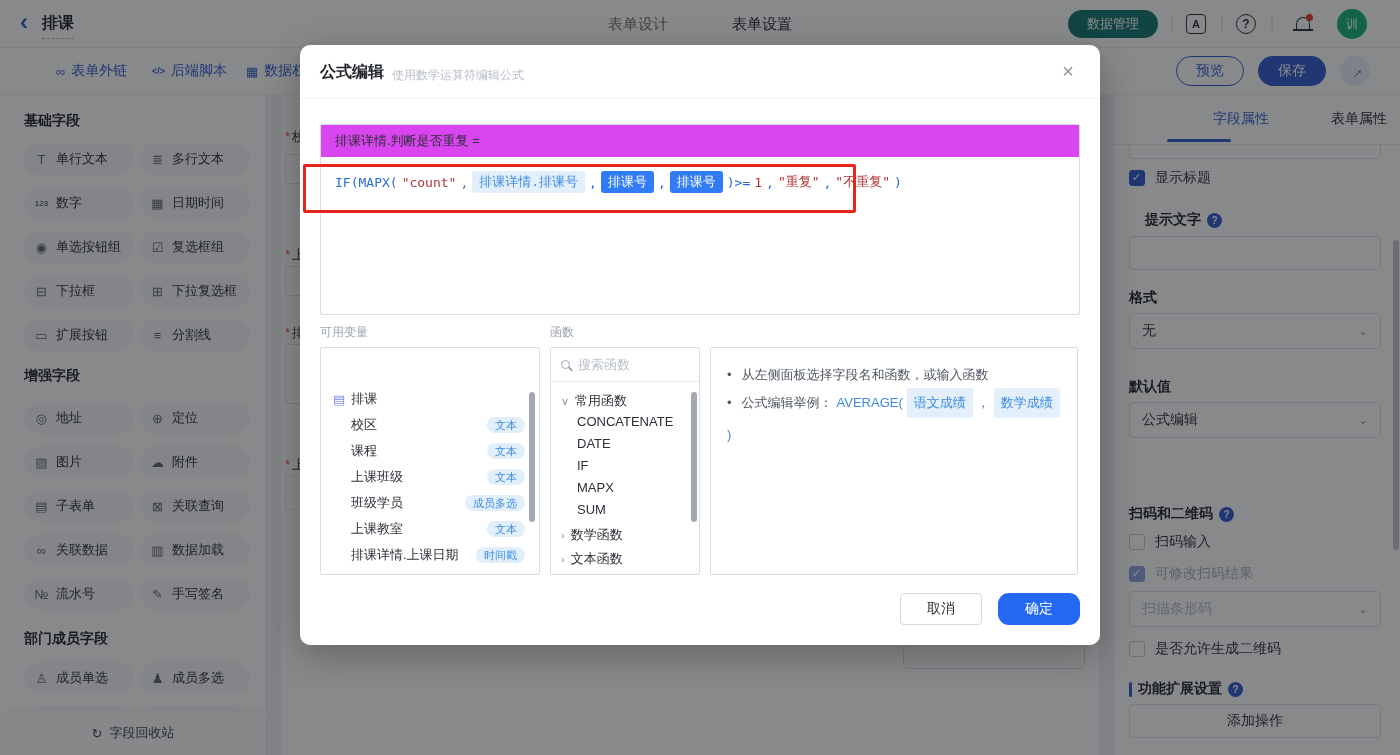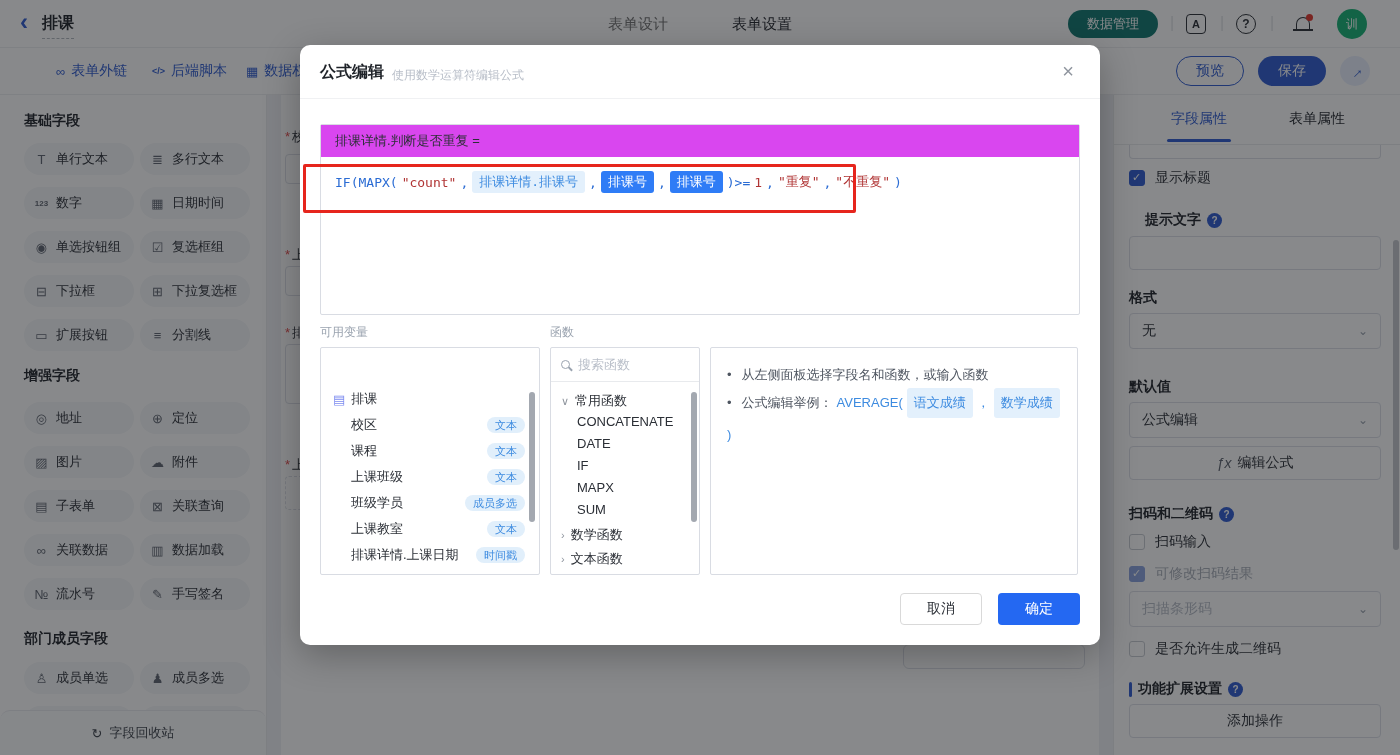--- a/index.html
+++ b/index.html
@@ -35,21 +35,21 @@
   .pill{width:110px;height:32px;border-radius:16px;background:#f4f6f8;display:flex;align-items:center;padding:0 10px;gap:7px;font-size:13px;color:#2b2f36}
   .pill .ic{color:#5f6570;font-size:13px;width:15px;text-align:center;flex:none}
   .pill .ic.num{font-size:8px;font-weight:bold;letter-spacing:0}
   .recycle{left:0;top:615px;width:266px;height:45px;background:#fbfcfd;border-top:1px solid #e9ebee;border-radius:10px 10px 0 0;display:flex;align-items:center;justify-content:center;gap:7px;color:#3f454d;font-size:13px;z-index:5}
   
   .flabel{font-size:13px;color:#2b2f36}
   .flabel .star{color:#e34d4d;margin-right:2px}
   .finput{border:1px solid #dcdfe6;border-radius:4px;background:#fff}
   .finput.dashed{border-style:dashed}
   
-  .rp-tab{width:140px;text-align:center;font-size:14px;color:#1f2329}
+  .rp-tab{width:140px;text-align:right;font-size:14px;color:#1f2329}
   .rp-tab.active{color:#2e5bd0}
   .rp-underline{width:64px;height:3px;background:#2e5bd0;border-radius:2px}
   .rp-divider{width:287px;height:1px;background:#e8eaed}
   .rp-label{font-size:14px;font-weight:bold;color:#1f2329;display:flex;align-items:center;gap:6px}
   .qbadge{width:15px;height:15px;border-radius:50%;background:#2e5bd0;color:#fff;font-size:10px;font-weight:bold;display:flex;align-items:center;justify-content:center}
   .rp-input{width:252px;height:34px;border:1px solid #dcdfe6;border-radius:4px;background:#fff}
   .rp-input.cut{height:14px;border-top:0;border-radius:0 0 4px 4px}
   .rp-select{width:252px;height:36px;border:1px solid #dcdfe6;border-radius:4px;background:#fff;display:flex;align-items:center;justify-content:space-between;padding:0 12px;font-size:14px;color:#2b2f36}
   .rp-select .chev{color:#9aa3af;font-size:12px}
   .rp-select.disabled{color:#b6bcc6}
@@ -92,21 +92,21 @@
   .mag::after{content:"";position:absolute;width:5px;height:1.5px;background:#9aa3af;transform:rotate(45deg);right:-4px;bottom:-1px}
   .ph{font-size:13px;color:#b8bec8}
   .fngroup{display:flex;align-items:center;gap:6px;font-size:13px;color:#2b2f36}
   .fngroup .caret{color:#8f959e;font-size:11px}
   .fnitem{font-size:13px;color:#2b2f36}
   .hintpanel{position:absolute;left:410px;top:302px;width:368px;height:228px;border:1px solid #d9dce3;border-radius:2px;background:#fff;padding:14px 16px;font-size:13px;color:#4e5560;line-height:26px}
   .hint-line{display:flex;align-items:center;flex-wrap:wrap;gap:4px}
   .hint-line::before{content:"•";margin-right:6px;color:#4e5560}
   .hfn{color:#3d8be0}
   .m-cancel{position:absolute;left:600px;top:548px;width:82px;height:32px;border:1px solid #d9d9d9;border-radius:4px;background:#fff;font-size:14px;color:#2b2f36;display:flex;align-items:center;justify-content:center}
-  .m-ok{position:absolute;left:698px;top:548px;width:82px;height:32px;border-radius:4px;background:#2468f2;font-size:14px;color:#fff;display:flex;align-items:center;justify-content:center}
+  .m-ok{position:absolute;left:698px;top:548px;width:82px;height:32px;border-radius:11px;background:#2468f2;font-size:14px;color:#fff;display:flex;align-items:center;justify-content:center}
 </style>
 </head>
 <body>
 
 <div class="stage">
 
   <div class="ab topbar">
     <span class="ab back" style="left:20px;top:12px">‹</span>
     <span class="ab apptitle" style="left:42px;top:13px">排课</span>
     <span class="ab toptab active" style="left:608px;top:15px">表单设计</span>
@@ -279,24 +279,20 @@
     <span class="ab rp-label" style="left:15px;top:194px">格式</span>
     <div class="ab rp-select" style="left:15px;top:218px">
       <span>无</span>
       <span class="chev">⌄</span>
     </div>
 
     <span class="ab rp-label" style="left:15px;top:283px">默认值</span>
     <div class="ab rp-select" style="left:15px;top:307px">
       <span>公式编辑</span>
       <span class="chev">⌄</span>
-    </div>
-    <div class="ab rp-btn" style="left:15px;top:351px">
-      <span style="font-style:italic;color:#5f6570">ƒx</span>
-      <span>编辑公式</span>
     </div>
 
     <div class="ab rp-label" style="left:15px;top:410px">
       <span>扫码和二维码</span>
       <span class="qbadge">?</span>
     </div>
     <div class="ab cbrow" style="left:15px;top:438px">
       <span class="cb"></span>
       <span>扫码输入</span>
     </div>

